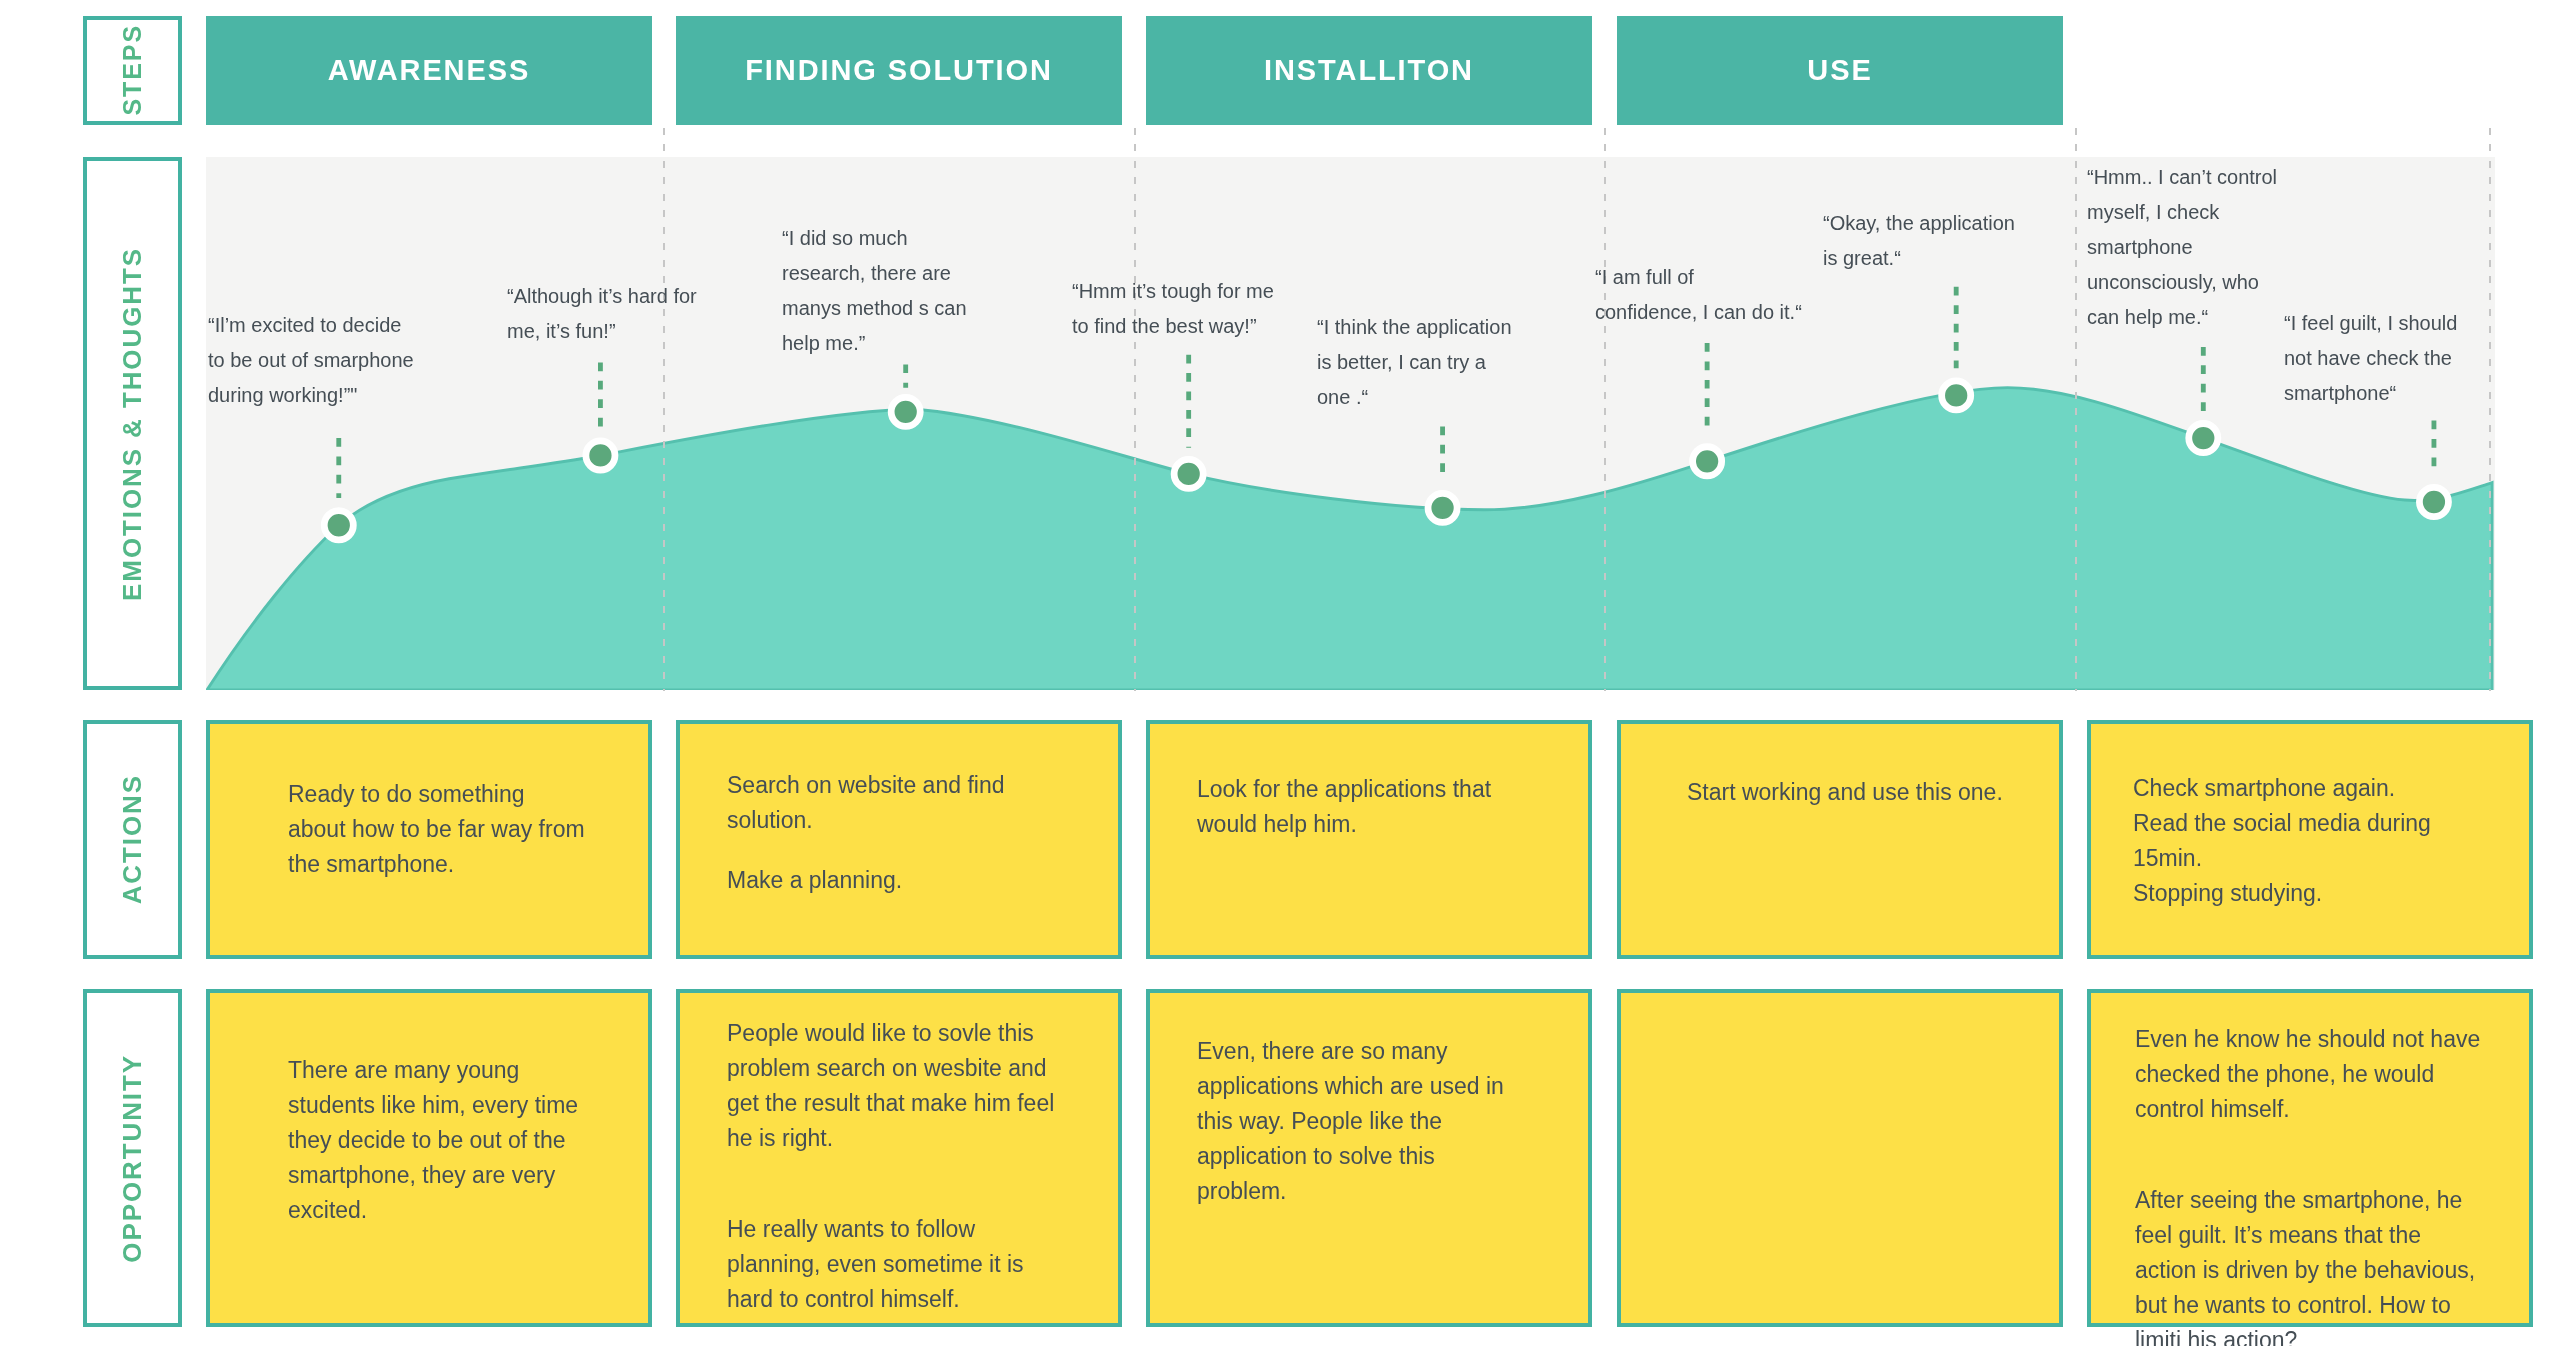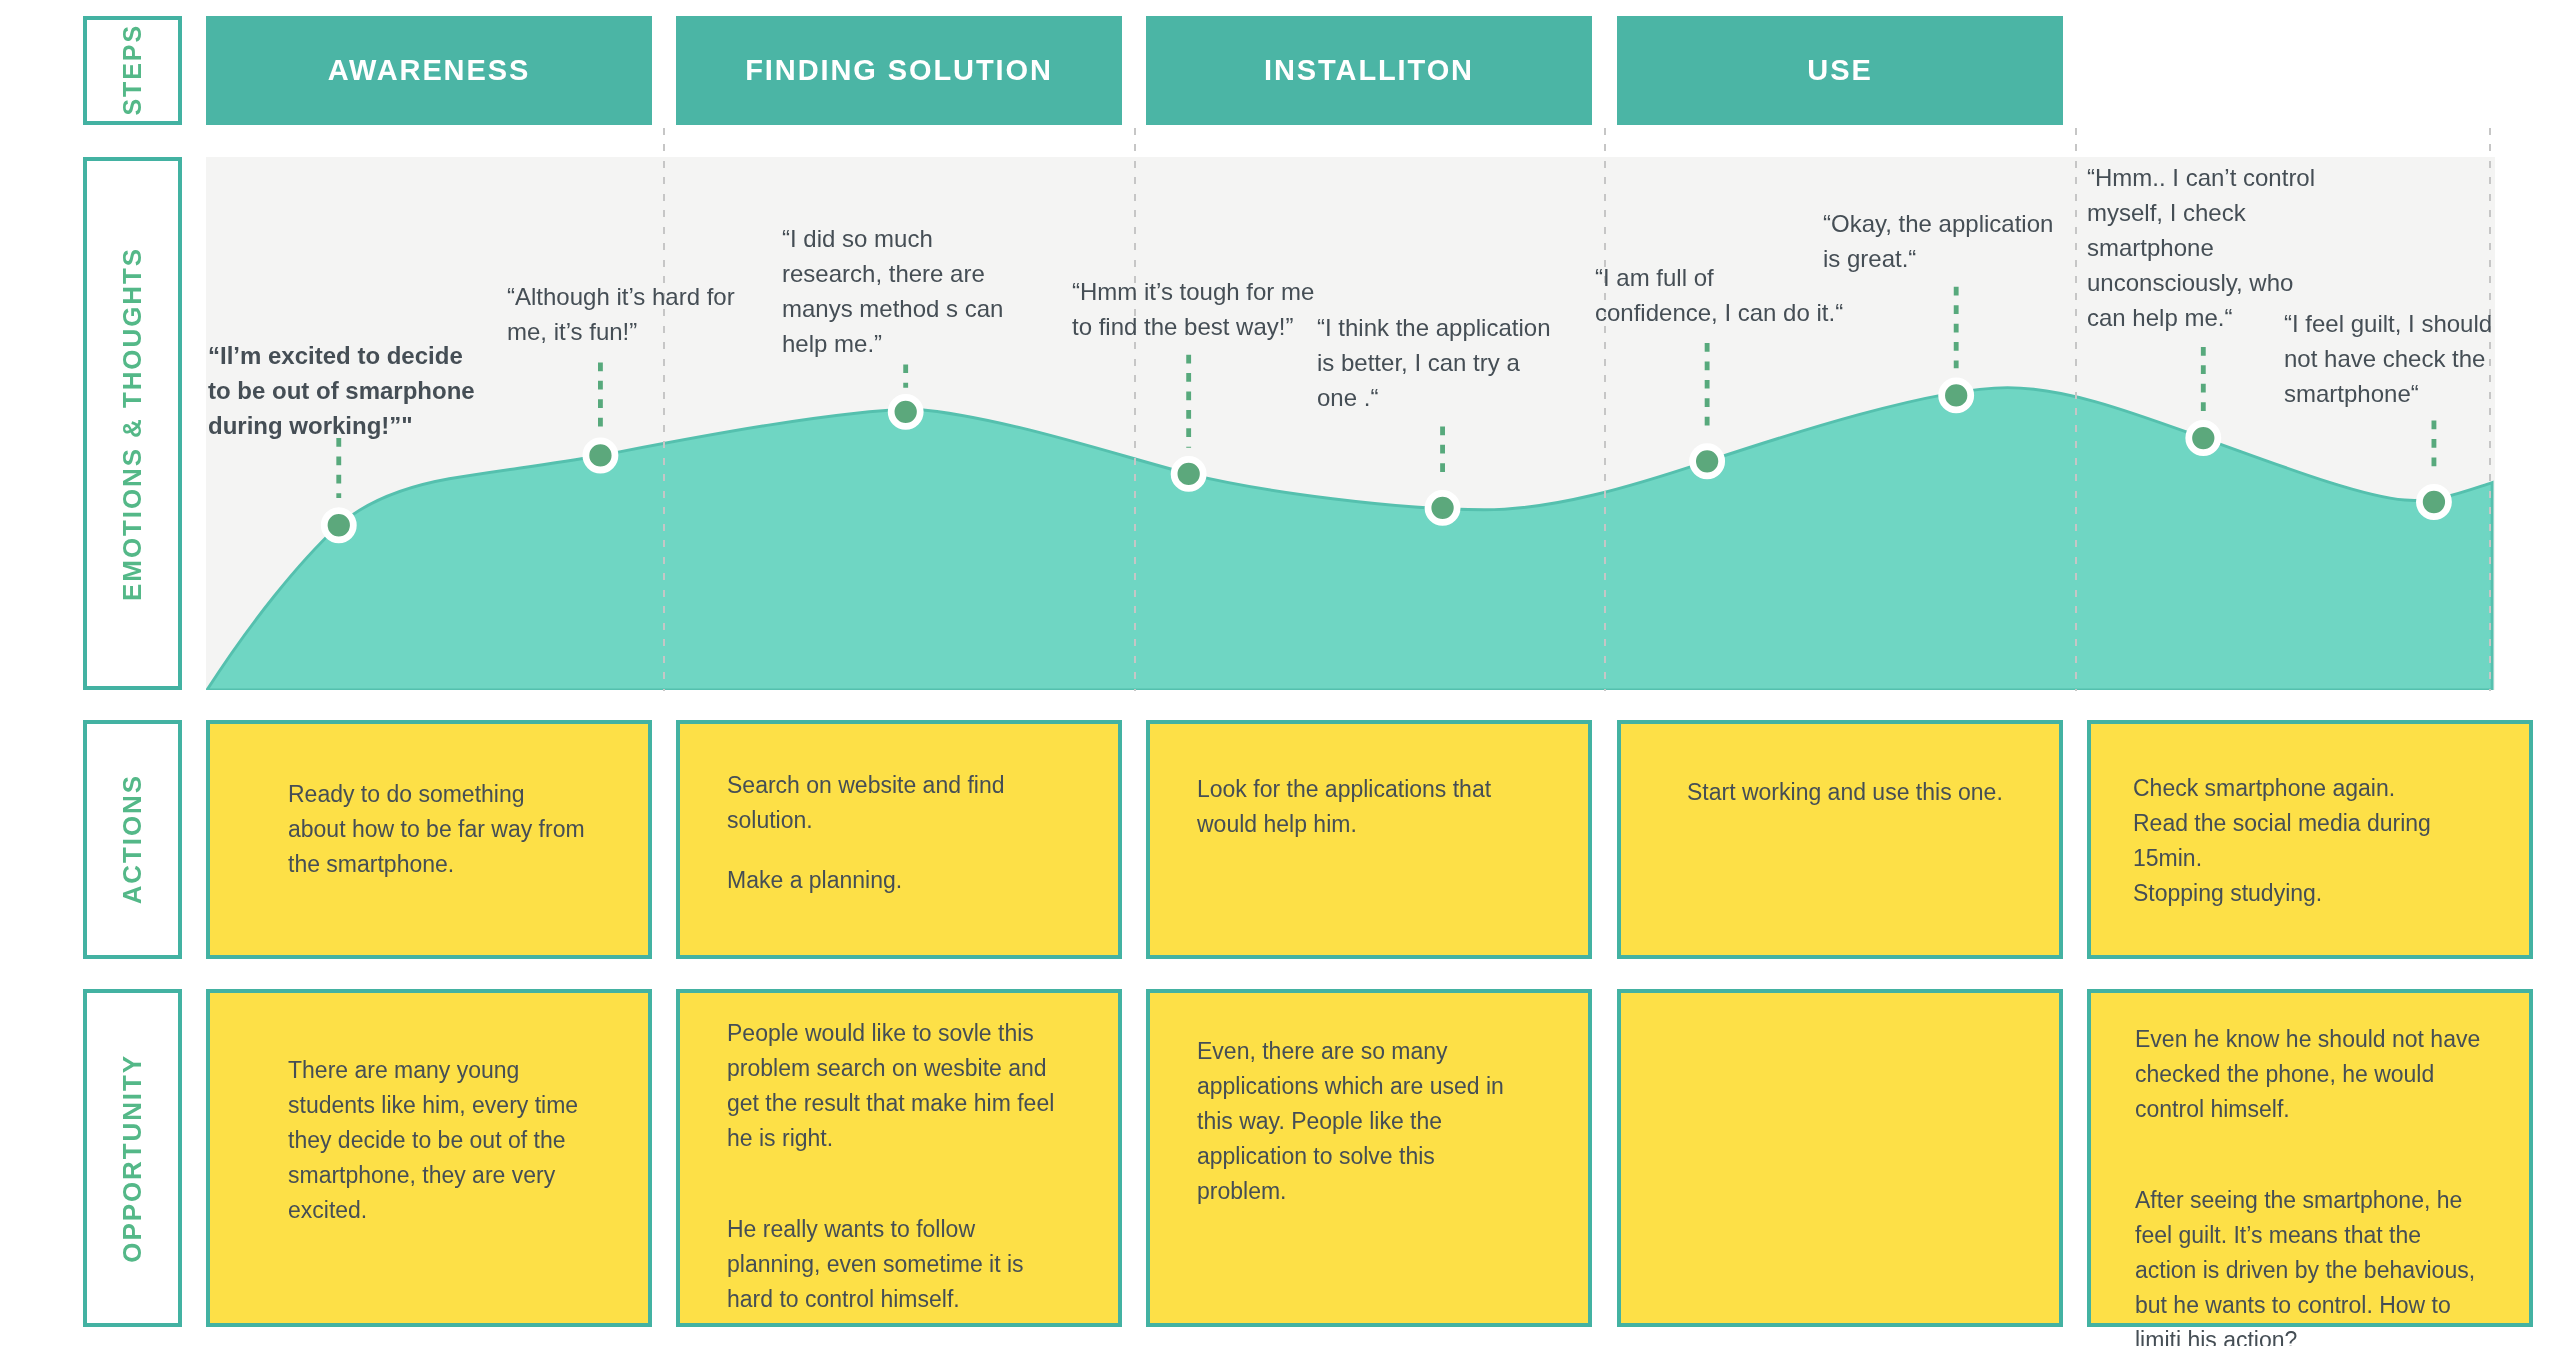--- a/index.html
+++ b/index.html
@@ -50,21 +50,21 @@
   .emotion-dot{fill:var(--dot);stroke:#ffffff;stroke-width:7;}
 
   
   .vsep{
     position:absolute;top:128px;height:563px;width:1.9px;z-index:3;
     background-image:repeating-linear-gradient(to bottom,var(--sep) 0 6.8px,transparent 6.8px 16.5px);
   }
 
   
   .quote{
-    position:absolute;z-index:5;font-size:24px;line-height:35px;
+    position:absolute;z-index:5;font-size:20px;line-height:35px;
     white-space:pre-line;color:var(--text);
   }
 
   
   .card{
     position:absolute;width:446px;background:#fde047;
     border:4.8px solid var(--teal-border);
   }
   .card p{font-size:23px;line-height:35px;margin-bottom:25px;white-space:pre-line;}
   .card p.gap-lg{margin-top:56px;}
@@ -129,21 +129,21 @@
       <circle class="emotion-dot" cx="2298" cy="356" r="15"></circle>
     </svg>
   </div>
 
   <div class="vsep" style="left:663px;"></div>
   <div class="vsep" style="left:1134px;"></div>
   <div class="vsep" style="left:1604px;"></div>
   <div class="vsep" style="left:2075px;"></div>
   <div class="vsep" style="left:2489px;"></div>
 
-  <div class="quote" style="left:208px;top:338px;width:310px;font-weight:bold;">“Il’m excited to decide
+  <div class="quote" style="left:208px;top:308px;width:310px;">“Il’m excited to decide
 to be out of smarphone
 during working!”"</div>
   <div class="quote" style="left:479px;top:279px;width:310px;margin-left:28px;">“Although it’s hard for
 me, it’s fun!”</div>
   <div class="quote" style="left:782px;top:221px;width:291px;">“I did so much
 research, there are
 manys method s can
 help me.”</div>
   <div class="quote" style="left:1072px;top:274px;width:310px;">“Hmm it’s tough for me
 to find the best way!”</div>

